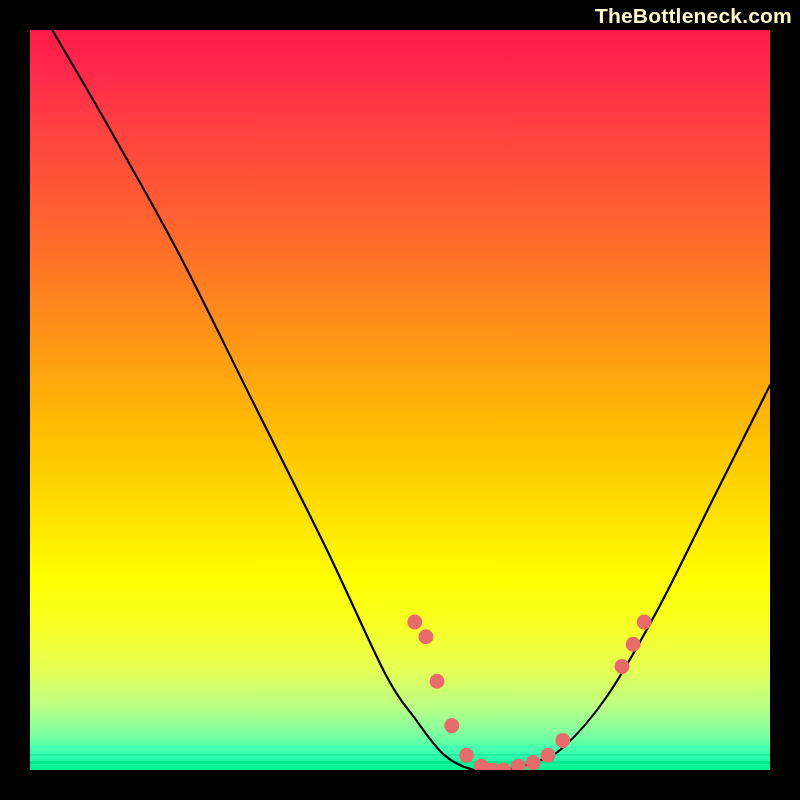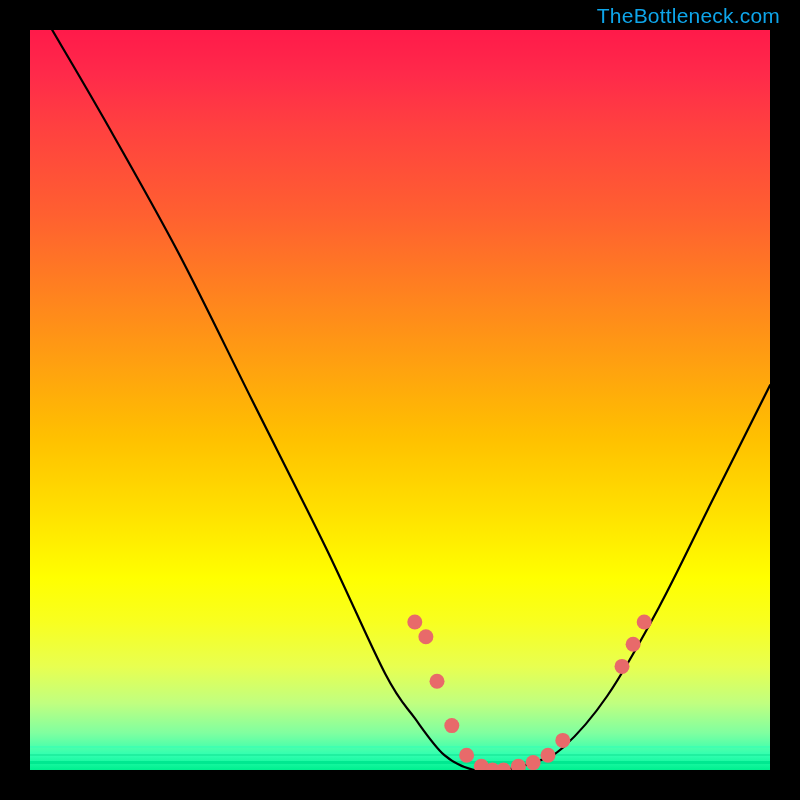--- a/index.html
+++ b/index.html
@@ -13,24 +13,24 @@
   }
   .outer-frame {
     width: 800px;
     height: 800px;
     background: #000;
     position: relative;
   }
   .watermark {
     position: absolute;
     top: 4px;
-    right: 20px;
-    color: #0ea5e9;
+    right: 8px;
+    color: #fef9c3;
     font-size: 21px;
-    font-weight: 400;
+    font-weight: 700;
     letter-spacing: 0.2px;
   }
   .plot-area {
     position: absolute;
     left: 30px;
     top: 30px;
     width: 740px;
     height: 740px;
     overflow: hidden;
   }

